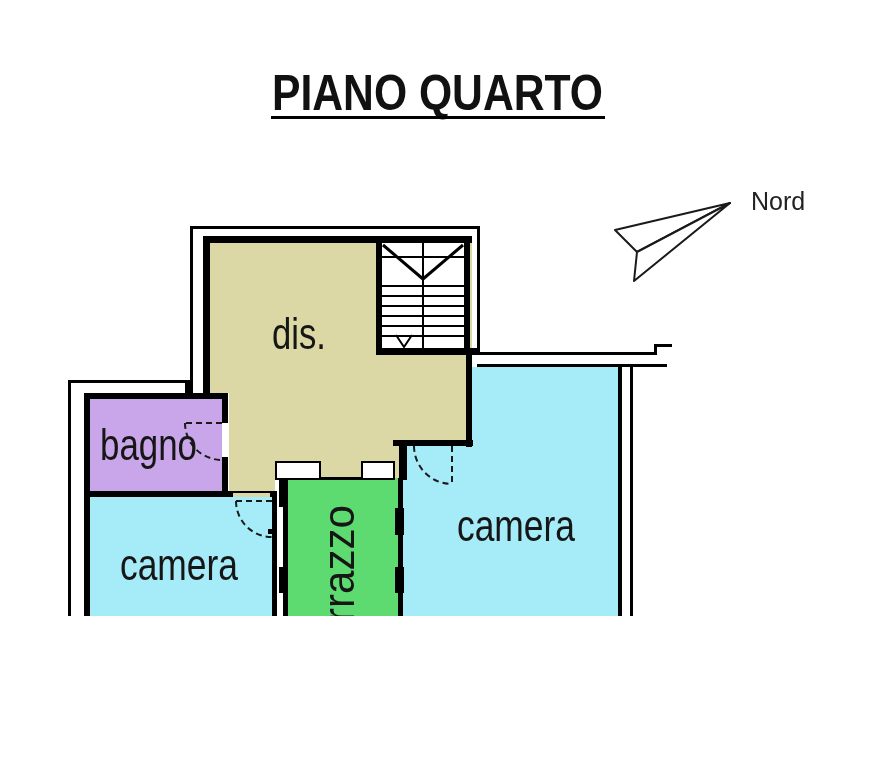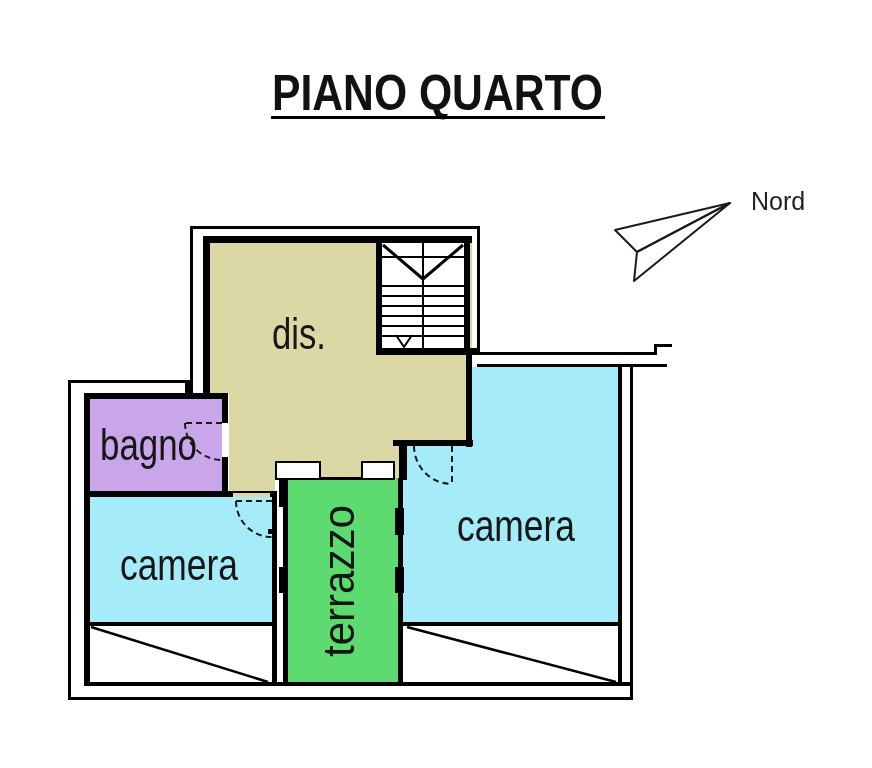--- a/index.html
+++ b/index.html
@@ -1,16 +1,16 @@
 <!DOCTYPE html>
 <html><head>
 <meta charset="utf-8">
 <style>
   html,body{margin:0;padding:0;background:#ffffff;}
-  #stage{position:relative;width:872px;height:768px;background:#ffffff;overflow:hidden;
+  #stage{position:relative;width:872px;height:616px;background:#ffffff;overflow:hidden;
          font-family:"Liberation Sans", sans-serif;}
   svg{position:absolute;left:0;top:0;}
   text{font-family:"Liberation Sans", sans-serif;}
   .room-label{fill:#161616;font-size:44px;}
   .title-text{fill:#111111;font-size:50px;font-weight:bold;letter-spacing:0px;}
   .nord-text{fill:#222222;font-size:25px;}
   .wall{fill:#000000;}
   .thin{fill:#000000;}
   .doorline{stroke:#1a1a1a;stroke-width:2;fill:none;stroke-dasharray:6 4;}
   .stairline{stroke:#000000;stroke-width:2;}

